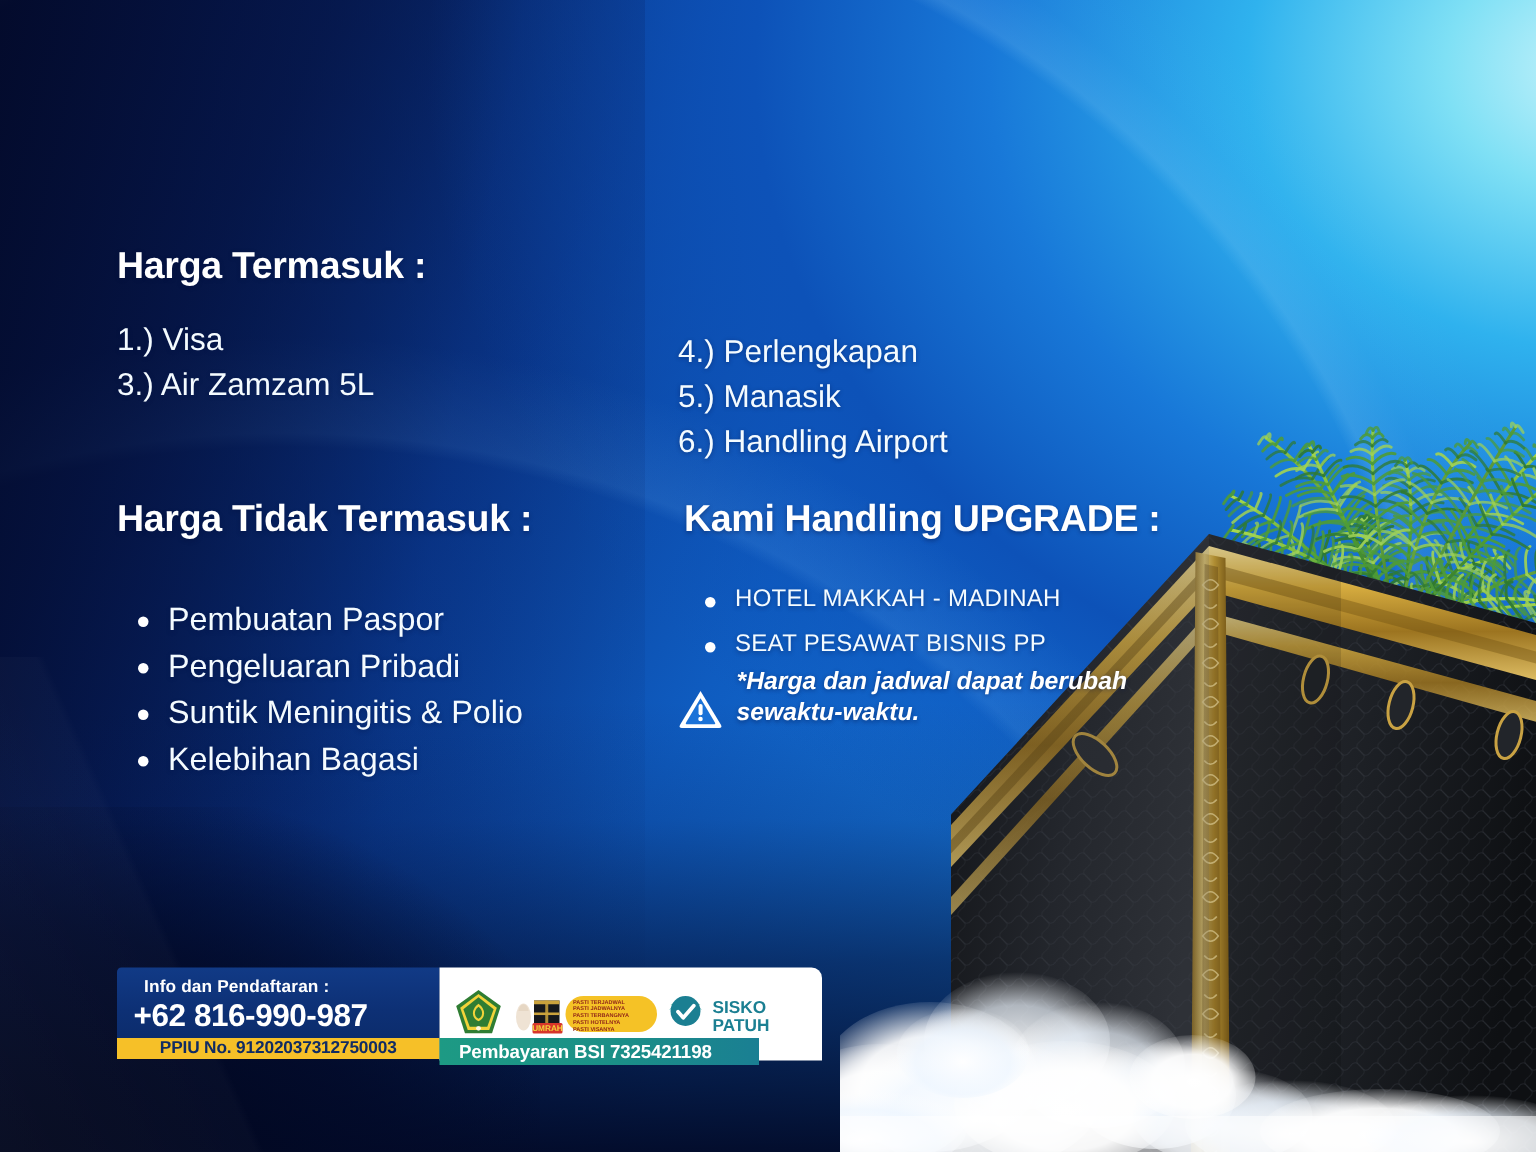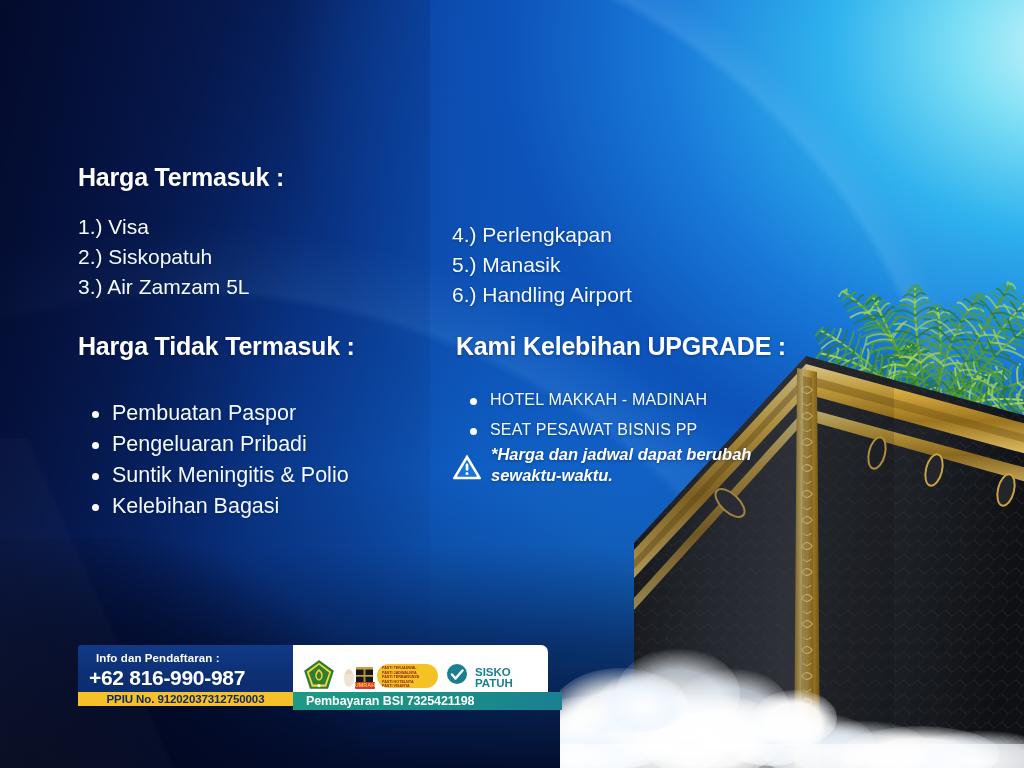--- a/index.html
+++ b/index.html
@@ -82,21 +82,21 @@
 
   #grp-excluded{position:absolute;left:78px;top:334px;}
   #grp-excluded .items{margin-top:39px;}
 
   #grp-upgrade{position:absolute;left:456px;top:334px;}
   #grp-upgrade .items{margin-top:26px;}
   #grp-upgrade .bul-line{font-size:16px;line-height:30px;letter-spacing:.2px;}
 
   .note{
     position:absolute;left:452px;top:444px;width:360px;
-    display:flex;align-items:center;gap:9px;
+    display:flex;align-items:flex-end;gap:9px;
   }
   .note .warn{flex:0 0 auto;margin-top:2px;}
   .note .note-txt{
     color:#ffffff;font-size:16.5px;line-height:21px;font-weight:700;font-style:italic;
     text-shadow:0 1px 3px rgba(0,20,70,.45);
   }
 
   
   #footer{position:absolute;left:78px;top:645px;width:470px;height:65px;}
   .f-navy{
@@ -109,21 +109,21 @@
   }
   .f-navy .phone{
     position:absolute;left:11px;top:21px;color:#ffffff;font-size:21px;font-weight:700;letter-spacing:-.3px;
   }
   .f-yellow{
     position:absolute;left:0;top:47px;width:215px;height:14px;
     background:#f6c028;display:flex;align-items:center;justify-content:center;
   }
   .f-yellow span{color:#102b63;font-size:11.5px;font-weight:700;letter-spacing:-.1px;}
   .f-teal{
-    position:absolute;left:215px;top:47px;width:269px;height:18px;
+    position:absolute;left:215px;top:47px;width:213px;height:18px;
     background:linear-gradient(90deg,#1d9a84 0%,#1b8f87 55%,#1a7f93 100%);
     display:flex;align-items:center;
   }
   .f-teal span{color:#ffffff;font-size:12.5px;font-weight:700;letter-spacing:-.1px;margin-left:13px;}
   .f-logos{
     position:absolute;left:215px;top:0;width:255px;height:62px;
     background:#ffffff;border-top-right-radius:7px;
     display:flex;align-items:center;gap:6px;padding-left:9px;box-sizing:border-box;
   }
   .logo-kemenag{width:34px;height:34px;flex:0 0 auto;}
@@ -981,21 +981,20 @@
         <rect x="0" y="176" width="464" height="24" fill="#ffffff" opacity="0.55"></rect>
       </g>
   </svg>
 
   <div class="content">
 
     <div id="grp-included">
       <h2 class="sec-title">Harga Termasuk :</h2>
       <div class="items">
         <div class="num-line">1.) Visa</div>
-        <div class="num-line">2.) Siskopatuh</div>
         <div class="num-line">3.) Air Zamzam 5L</div>
       </div>
     </div>
 
     <div id="grp-included-right">
       <div class="num-line">4.) Perlengkapan</div>
       <div class="num-line">5.) Manasik</div>
       <div class="num-line">6.) Handling Airport</div>
     </div>
 
@@ -1003,21 +1002,21 @@
       <h2 class="sec-title">Harga Tidak Termasuk :</h2>
       <ul class="bullets items">
         <li class="bul-line">Pembuatan Paspor</li>
         <li class="bul-line">Pengeluaran Pribadi</li>
         <li class="bul-line">Suntik Meningitis &amp; Polio</li>
         <li class="bul-line">Kelebihan Bagasi</li>
       </ul>
     </div>
 
     <div id="grp-upgrade">
-      <h2 class="sec-title">Kami Kelebihan UPGRADE :</h2>
+      <h2 class="sec-title">Kami Handling UPGRADE :</h2>
       <ul class="bullets items">
         <li class="bul-line">HOTEL MAKKAH - MADINAH</li>
         <li class="bul-line">SEAT PESAWAT BISNIS PP</li>
       </ul>
     </div>
 
     <div class="note">
       <svg class="warn" width="30" height="27" viewBox="0 0 30 27">
         <path d="M15 1.6 L28.6 24.2 Q29.8 26.3 27.4 26.3 L2.6 26.3 Q0.2 26.3 1.4 24.2 Z" fill="#ffffff"></path>
         <path d="M15 6.5 L24.6 22.6 Q25.3 23.8 23.9 23.8 L6.1 23.8 Q4.7 23.8 5.4 22.6 Z" fill="#1b72d8"></path>

